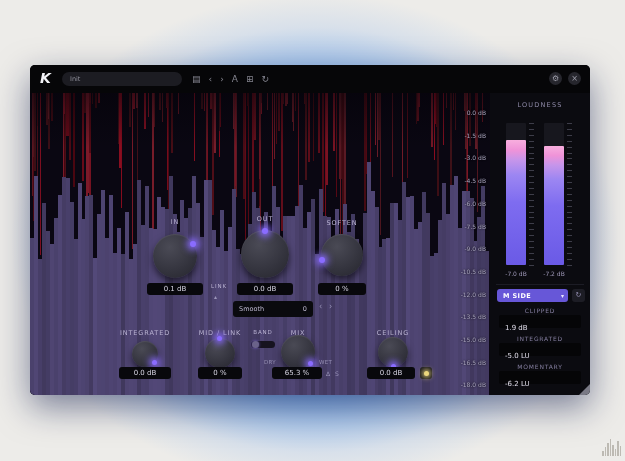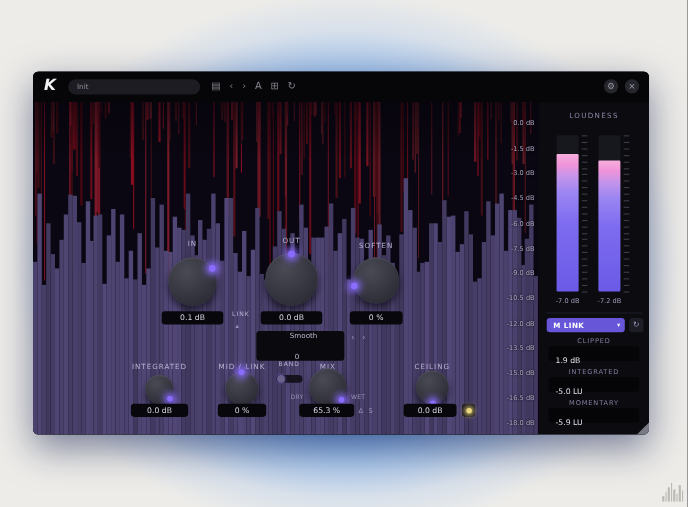--- a/index.html
+++ b/index.html
@@ -409,21 +409,21 @@
 
       <div class="klabel small" style="left:176px; top:190px; width:26px;">LINK</div>
       <div class="tinybtn" style="left:184px; top:199px; font-size:6px;">▴</div>
 
       <div class="klabel" style="left:205px; top:122px; width:60px;">OUT</div>
       <div class="knob" style="left:211px; top:137px; width:48px; height:48px;">
         <div class="glow-dot" style="left:21px; top:-2px;"></div>
       </div>
       <div class="vbox" style="left:207px; top:190px; width:56px;">0.0 dB</div>
 
-      <div class="dropdown" style="left:203px; top:208px; width:80px; height:27px;flex-direction:column;">
+      <div class="dropdown" style="left:203px; top:208px; width:80px; height:16px;">
         <span class="dd-label">Smooth</span>
         <span class="dd-value">0</span>
       </div>
       <span class="tinybtn" style="left:289px; top:209px;">‹</span>
       <span class="tinybtn" style="left:299px; top:209px;">›</span>
 
       <div class="klabel" style="left:282px; top:126px; width:60px;">SOFTEN</div>
       <div class="knob" style="left:291px; top:141px; width:42px; height:42px;">
         <div class="glow-dot" style="left:-2px; top:23px;"></div>
       </div>
@@ -530,40 +530,40 @@
           <div class="tick" style="top: 135.7px;"></div>
           <div class="tick" style="top: 141.6px;"></div>
         </div>
 
       <div class="meter-val" style="left:6px;">-7.0 dB</div>
       <div class="meter-val" style="left:44px;">-7.2 dB</div>
 
       <div class="divider"></div>
 
       <div class="mode-pill">
-        <span class="mode-label">M LINK</span>
+        <span class="mode-label">M SIDE</span>
         <span class="chev">▾</span>
       </div>
       <div class="sq-btn">
         <span>↻</span>
       </div>
 
       <div class="ro-label" style="top:214px;">CLIPPED</div>
       <div class="ro-box" style="top:222px;">
         <span>1.9 dB</span>
       </div>
 
       <div class="ro-label" style="top:242px;">INTEGRATED</div>
       <div class="ro-box" style="top:250px;">
         <span>-5.0 LU</span>
       </div>
 
       <div class="ro-label" style="top:270px;">MOMENTARY</div>
       <div class="ro-box" style="top:278px;">
-        <span>-5.9 LU</span>
+        <span>-6.2 LU</span>
       </div>
     </div>
 
     <div class="resize-grip"></div>
   </div>
 
   <div class="watermark">
       <div style="height: 5px;"></div>
       <div style="height: 9px;"></div>
       <div style="height: 13px;"></div>

